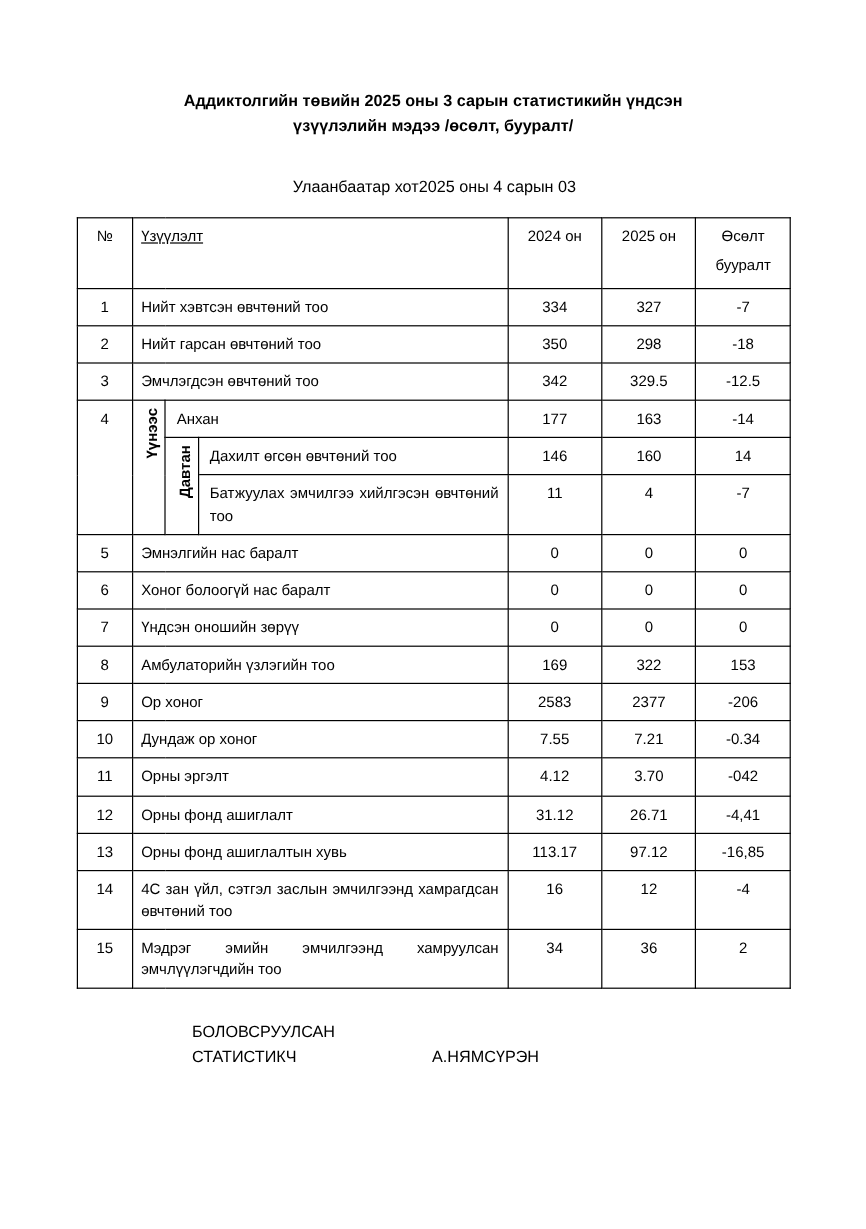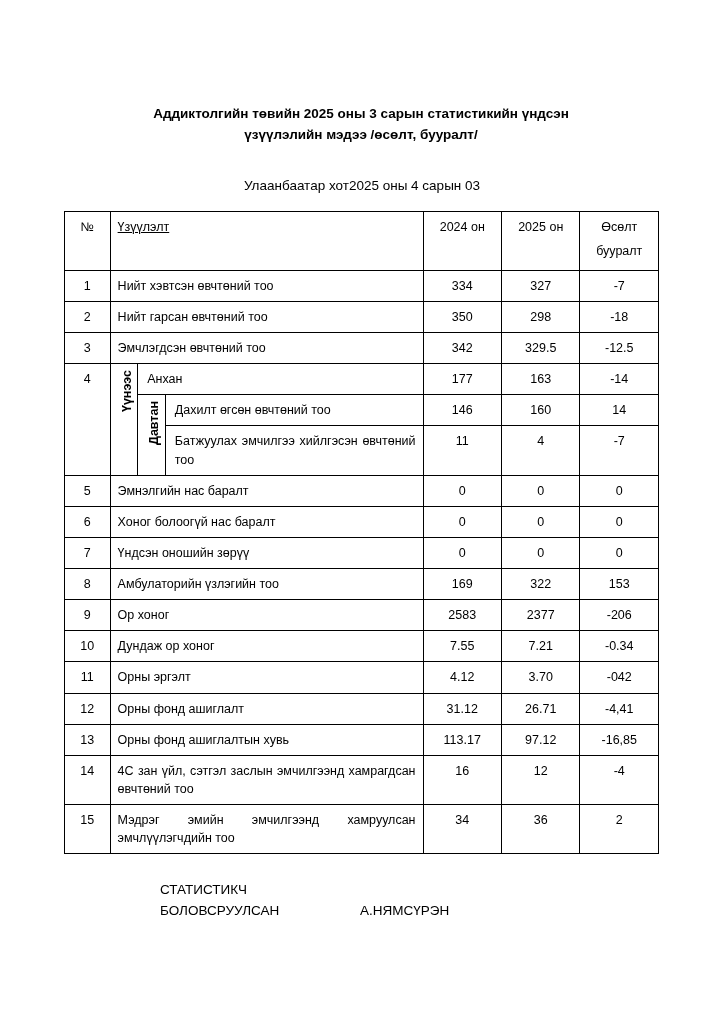--- a/index.html
+++ b/index.html
@@ -12,21 +12,21 @@
     height: 1024px;
     font-family: "Liberation Sans", sans-serif;
     color: #000000;
     position: relative;
     overflow: hidden;
   }
   .page {
     width: 722px;
     height: 1024px;
     box-sizing: border-box;
-    padding: 90px 64px 0 64px;
+    padding: 60px 64px 0 64px;
     position: relative;
   }
   .doc-title {
     text-align: center;
     font-weight: bold;
     font-size: 13.5px;
     line-height: 1.55;
     margin: 14px 18px 0 18px;
   }
   .meta-row {
@@ -290,19 +290,19 @@
         <td class="label just-two" colspan="3">Мэдрэг эмийн эмчилгээнд хамруулсан эмчлүүлэгчдийн тоо</td>
         <td class="val">34</td>
         <td class="val">36</td>
         <td class="val">2</td>
       </tr>
     </tbody>
   </table>
 
   <div class="sig">
     <div class="left">
+      <div>БОЛОВСРУУЛСАН</div>
       <div>СТАТИСТИКЧ</div>
-      <div>БОЛОВСРУУЛСАН</div>
     </div>
     <div class="right">А.НЯМСҮРЭН</div>
   </div>
 
 </div>
 
 </body></html>

